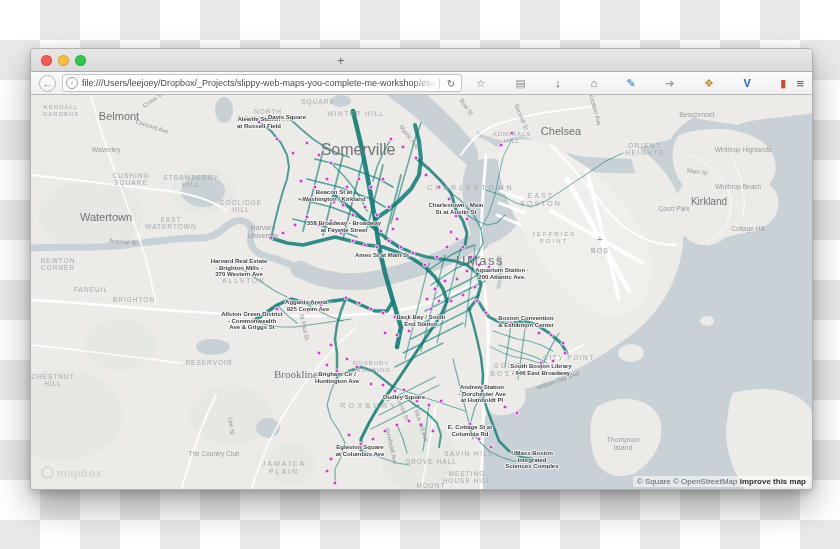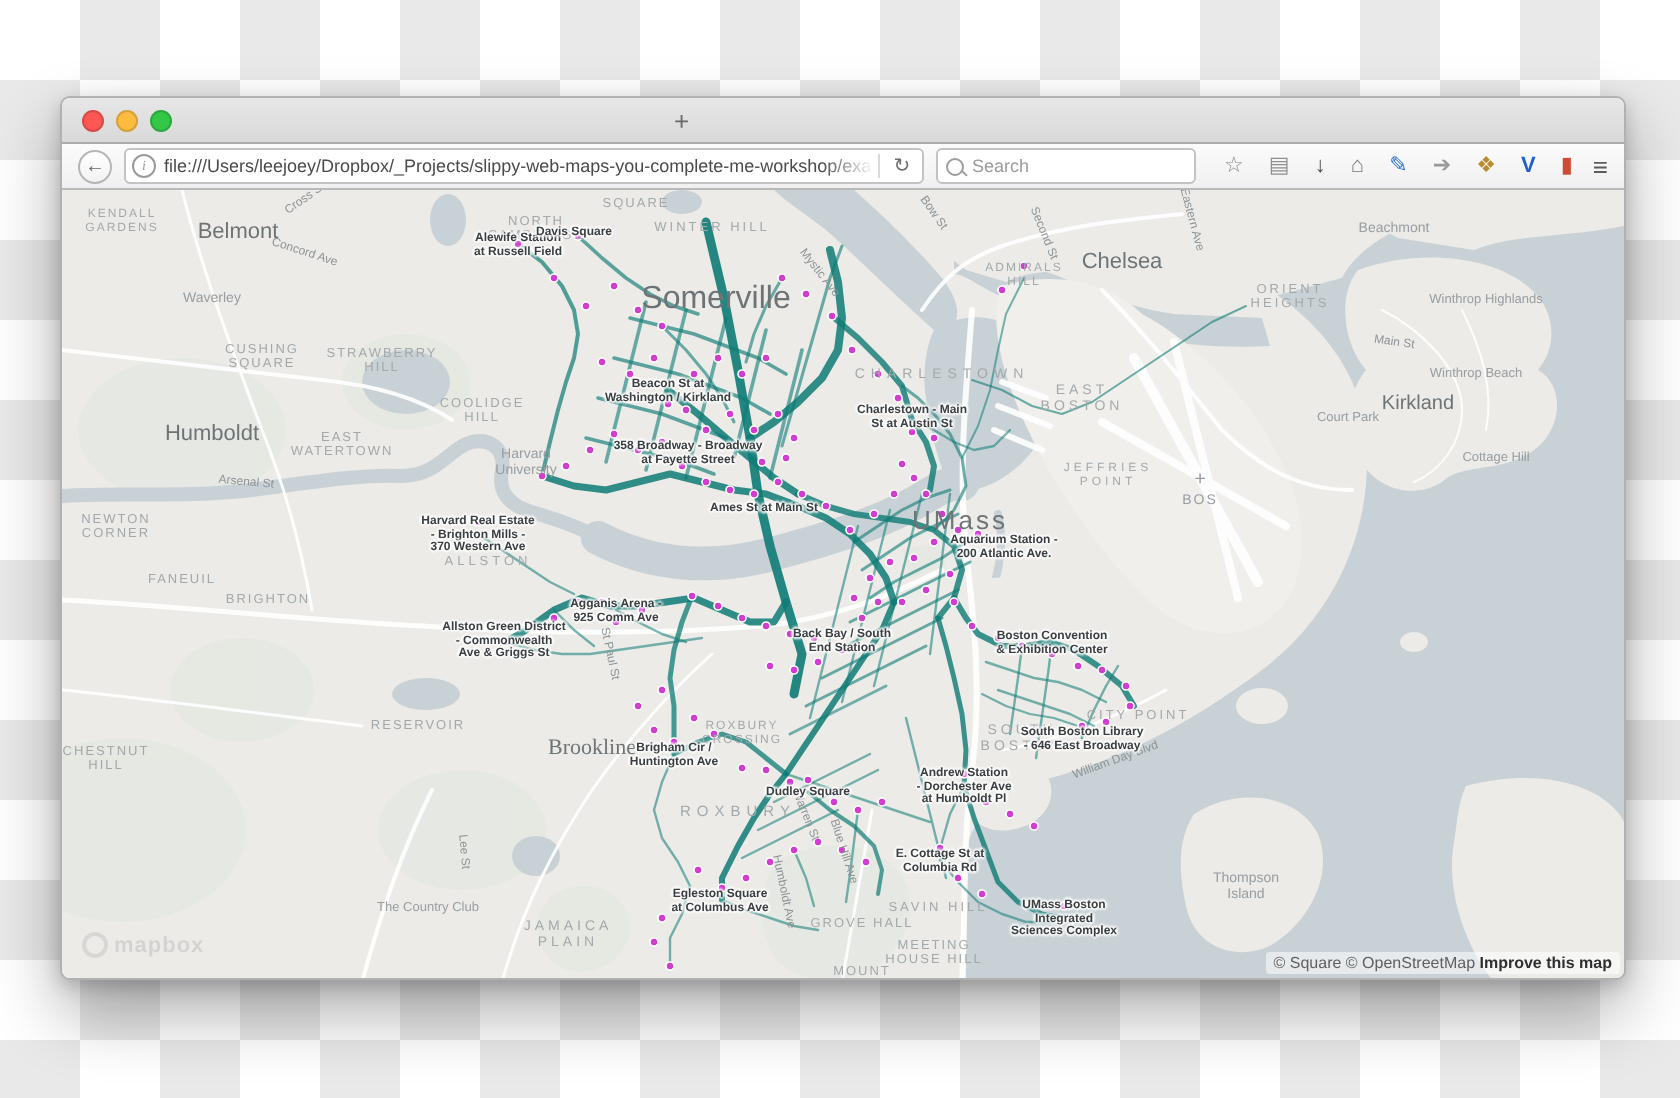--- a/index.html
+++ b/index.html
@@ -78,24 +78,20 @@
     <div class="newtab">+</div>
   </div>
 
   <div class="navbar">
     <div class="navbtn">←</div>
     <div class="urlfield">
       <span class="info">i</span>
       <span class="urltext">file:///Users/leejoey/Dropbox/_Projects/slippy-web-maps-you-complete-me-workshop/examples/03-trips-and-stations/inde</span>
       <span class="urlfade"></span>
       <span class="reload">↻</span>
-    </div>
-    <div class="searchfield">
-      <span class="mag"></span>
-      <span class="searchtext">Search</span>
     </div>
     <div class="navicons" id="nav-icons">
         <span style="color: rgb(138, 138, 138);">☆</span>
         <span style="color: rgb(143, 143, 143);">▤</span>
         <span style="color: rgb(79, 79, 79); font-weight: bold;">↓</span>
         <span style="color: rgb(122, 122, 122);">⌂</span>
         <span style="color: rgb(47, 114, 201);">✎</span>
         <span style="color: rgb(154, 154, 154);">➔</span>
         <span style="color: rgb(185, 140, 47);">❖</span>
         <span style="color: rgb(31, 95, 208); font-weight: bold;">V</span>
@@ -374,21 +370,21 @@
         <span class="lbl district" style="left: 30px; top: 16px; font-size: 6px; letter-spacing: 1px; transform: translate(-50%, -50%);">KENDALL
 GARDENS</span>
         <span class="lbl city" style="left: 88px; top: 21px; font-size: 11px; letter-spacing: 0px; transform: translate(-50%, -50%);">Belmont</span>
         <span class="lbl poi" style="left: 75px; top: 55px; font-size: 7px; letter-spacing: 0px; transform: translate(-50%, -50%);">Waverley</span>
         <span class="lbl district" style="left: 100px; top: 84px; font-size: 6.5px; letter-spacing: 1px; transform: translate(-50%, -50%);">CUSHING
 SQUARE</span>
         <span class="lbl district" style="left: 160px; top: 86px; font-size: 6.5px; letter-spacing: 1px; transform: translate(-50%, -50%);">STRAWBERRY
 HILL</span>
         <span class="lbl district" style="left: 210px; top: 111px; font-size: 6.5px; letter-spacing: 1px; transform: translate(-50%, -50%);">COOLIDGE
 HILL</span>
-        <span class="lbl city" style="left: 75px; top: 122px; font-size: 11px; letter-spacing: 0px; transform: translate(-50%, -50%);">Humboldt</span>
+        <span class="lbl city" style="left: 75px; top: 122px; font-size: 11px; letter-spacing: 0px; transform: translate(-50%, -50%);">Watertown</span>
         <span class="lbl district" style="left: 140px; top: 128px; font-size: 6.5px; letter-spacing: 1px; transform: translate(-50%, -50%);">EAST
 WATERTOWN</span>
         <span class="lbl district" style="left: 27px; top: 169px; font-size: 6.5px; letter-spacing: 1px; transform: translate(-50%, -50%);">NEWTON
 CORNER</span>
         <span class="lbl district" style="left: 60px; top: 195px; font-size: 6.5px; letter-spacing: 1px; transform: translate(-50%, -50%);">FANEUIL</span>
         <span class="lbl district" style="left: 103px; top: 205px; font-size: 6.5px; letter-spacing: 1px; transform: translate(-50%, -50%);">BRIGHTON</span>
         <span class="lbl district" style="left: 213px; top: 186px; font-size: 6.5px; letter-spacing: 2px; transform: translate(-50%, -50%);">ALLSTON</span>
         <span class="lbl district" style="left: 237px; top: 20px; font-size: 6.5px; letter-spacing: 1px; transform: translate(-50%, -50%);">NORTH
 CAMBRIDGE</span>
         <span class="lbl district" style="left: 287px; top: 7px; font-size: 6.5px; letter-spacing: 1px; transform: translate(-50%, -50%);">SQUARE</span>

